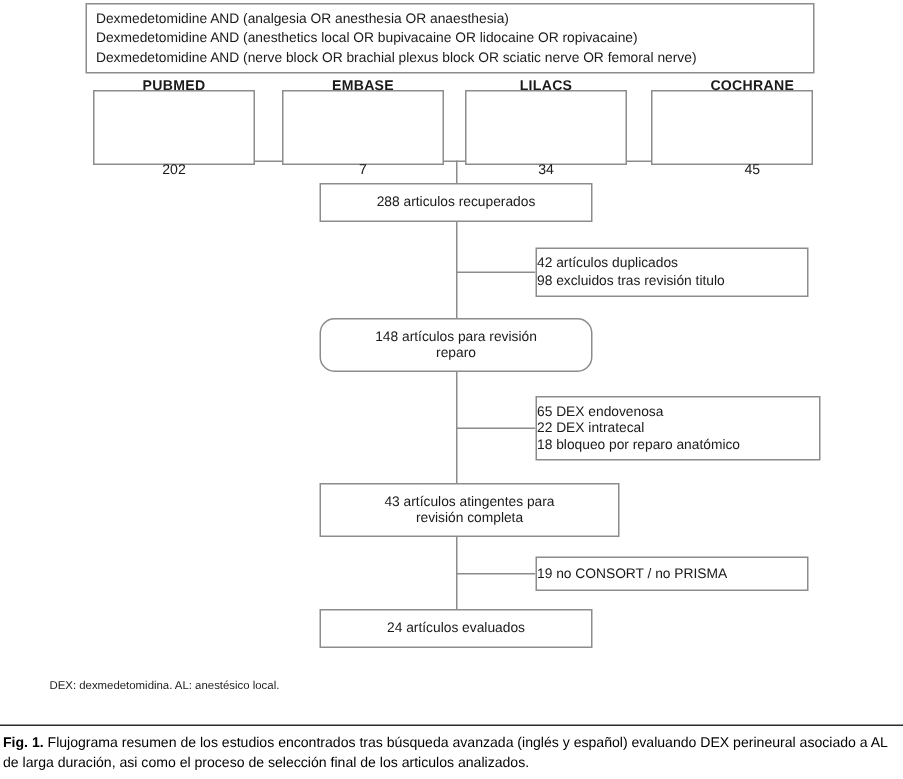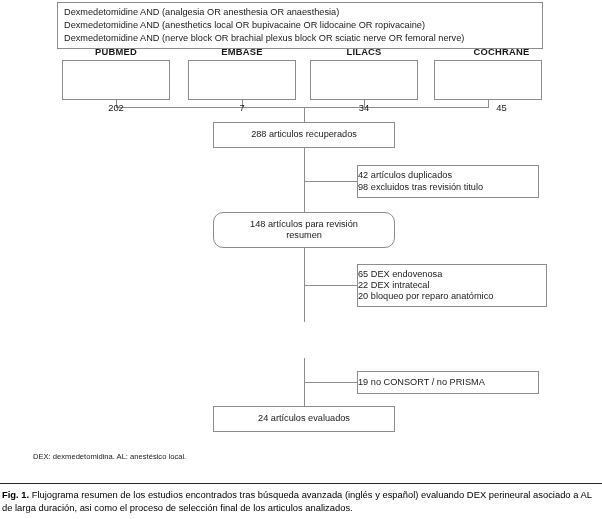--- a/index.html
+++ b/index.html
@@ -60,21 +60,21 @@
     text-align: left;
     padding-left: 6px;
     font-size: 9.2px;
     line-height: 1.42;
   }
 
   
   .db-box {
     top: 60px;
     width: 108px;
-    height: 40px;
+    height: 50px;
     font-size: 9.4px;
     line-height: 1.28;
   }
   .db-box .db-name {
     font-weight: bold;
     letter-spacing: 0.2px;
   }
   .db-box .db-count {
     font-weight: normal;
     margin-top: 44px;
@@ -217,32 +217,36 @@
   <div class="line-v" style="left:304px; top:148px; height:64px;"></div>
   <div class="line-h" style="left:304px; top:181px; width:53px;"></div>
 
   <div class="box left-align" id="box-excluded-title">
     <div class="line">42 artículos duplicados</div>
     <div class="line">98 excluidos tras revisión titulo</div>
   </div>
 
   <div class="box" id="box-abstract-review">
     <div class="line">148 artículos para revisión</div>
-    <div class="line">resumen</div>
+    <div class="line">reparo</div>
   </div>
 
   <div class="line-v" style="left:304px; top:248px; height:74px;"></div>
   <div class="line-h" style="left:304px; top:285px; width:53px;"></div>
 
   <div class="box left-align" id="box-excluded-dex">
     <div class="line">65 DEX endovenosa</div>
     <div class="line">22 DEX intratecal</div>
-    <div class="line">20 bloqueo por reparo anatómico</div>
-  </div>
-
+    <div class="line">18 bloqueo por reparo anatómico</div>
+  </div>
+
+  <div class="box" id="box-full-review">
+    <div class="line">43 artículos atingentes para</div>
+    <div class="line">revisión completa</div>
+  </div>
 
   <div class="line-v" style="left:304px; top:358px; height:48px;"></div>
   <div class="line-h" style="left:304px; top:382px; width:53px;"></div>
 
   <div class="box left-align" id="box-excluded-consort">
     <div class="line">19 no CONSORT / no PRISMA</div>
   </div>
 
   <div class="box" id="box-evaluated">
     <div class="line">24 artículos evaluados</div>

